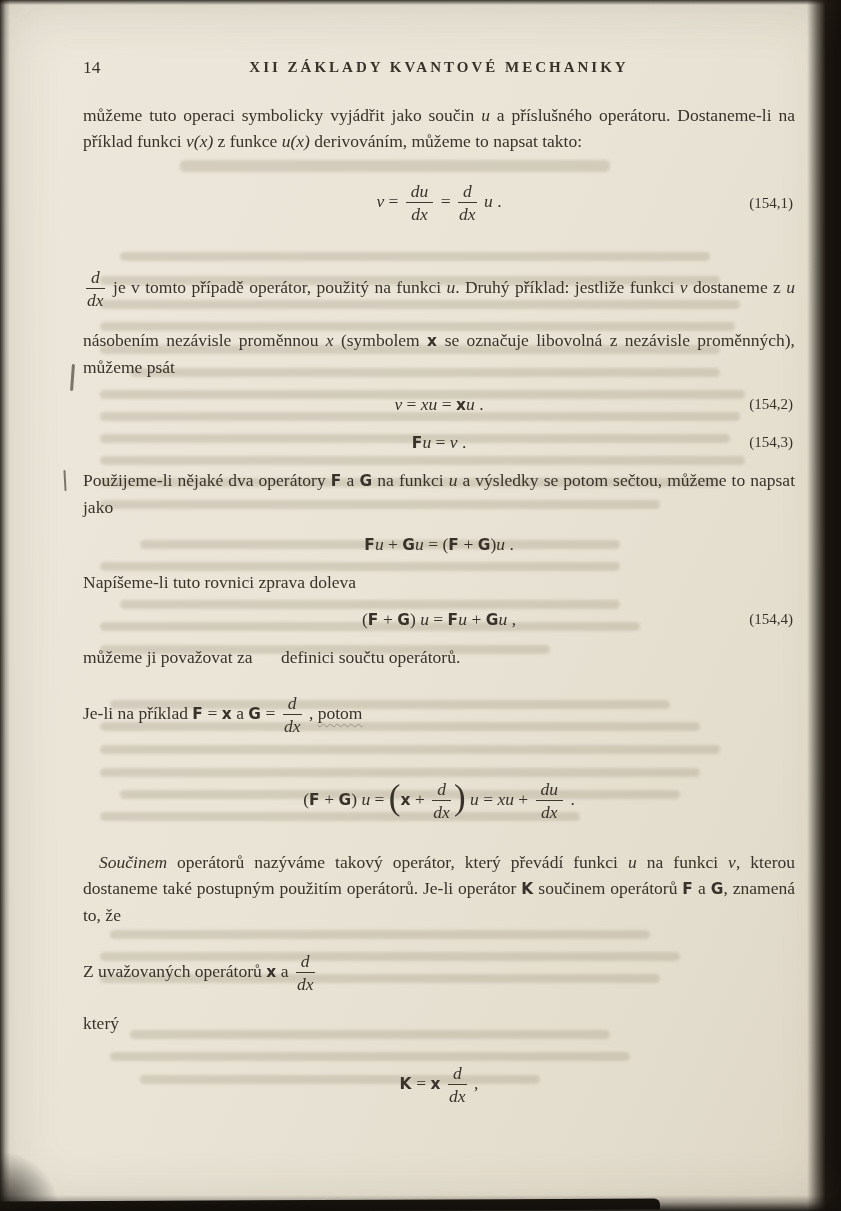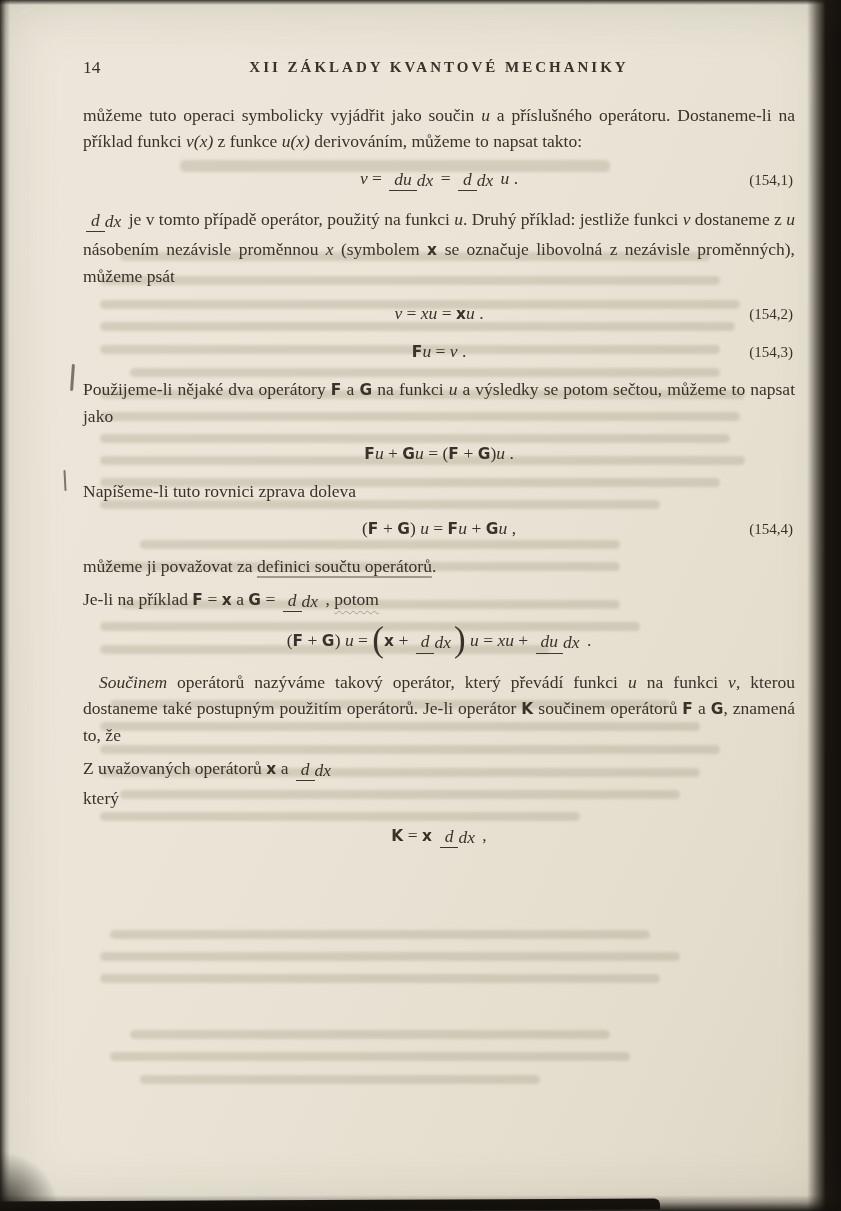--- a/index.html
+++ b/index.html
@@ -49,26 +49,26 @@
   .pagenum { position:absolute; left:0; bottom:0; font-size:17.5px; }
   .running { position:absolute; left:50%; bottom:0; transform:translateX(-50%);
              font-weight:bold; font-size:15px; letter-spacing:3px; white-space:nowrap; }
 
   .para { margin:7px 0; text-align:justify; }
   .para.indent { text-indent:16px; }
 
   .v  { font-style:italic; }
   .op { font-family:"DejaVu Sans","Liberation Sans",sans-serif; font-weight:700;
         font-size:.88em; letter-spacing:.2px; }
-  .pencil { text-decoration:underline; text-decoration-color:rgba(100,92,78,.55);
-            text-decoration-thickness:1.5px; text-underline-offset:4px; }
+  .pencil { text-decoration-color:rgba(100,92,78,.55);
+            text-decoration-thickness:1.5px; text-underline-offset:4px;margin-left:24px; }
   .wavy { text-decoration:underline wavy rgba(105,97,82,.5) 1px; text-underline-offset:5px; }
 
-  .frac { display:inline-flex; flex-direction:row; vertical-align:middle;
-          text-align:center; margin:4px 3px; font-style:italic; line-height:1.15; }
+  .frac { display:inline-flex; flex-direction:column; vertical-align:middle;
+          text-align:center; margin:16px 3px; font-style:italic; line-height:1.15; }
   .frac .num { display:block; border-bottom:1.3px solid #3d372e; padding:0 5px 1px; }
   .frac .den { display:block; padding-top:1px; }
 
   .bp { font-size:2em; font-weight:400; vertical-align:middle; line-height:0;
         position:relative; top:-2px; font-style:normal; }
 
   .eq { position:relative; text-align:center; margin:11px 0; }
   .eq-body { display:inline-block; }
   .eq-label { position:absolute; right:2px; top:50%; transform:translateY(-50%);
               font-size:15px; }

